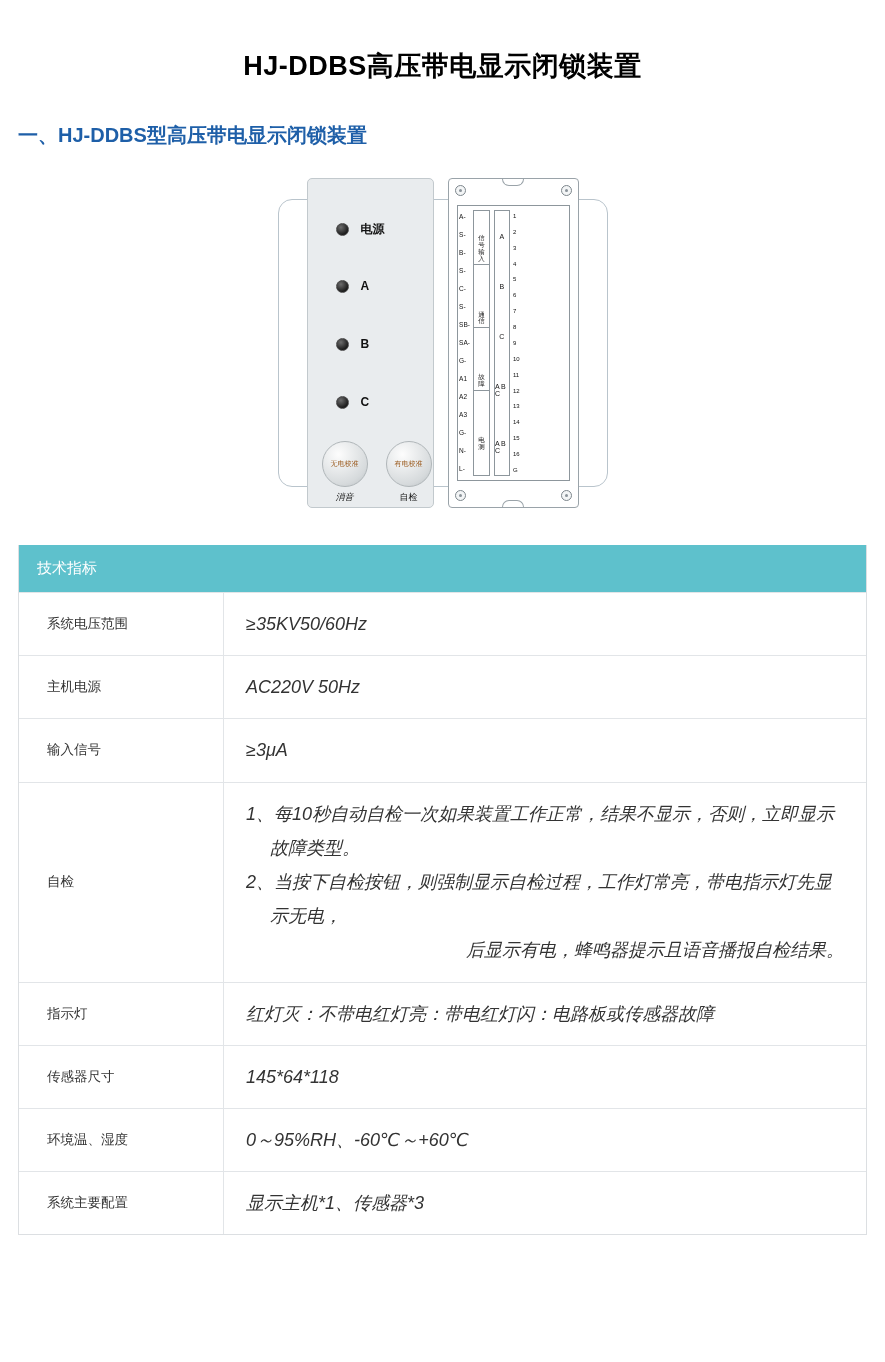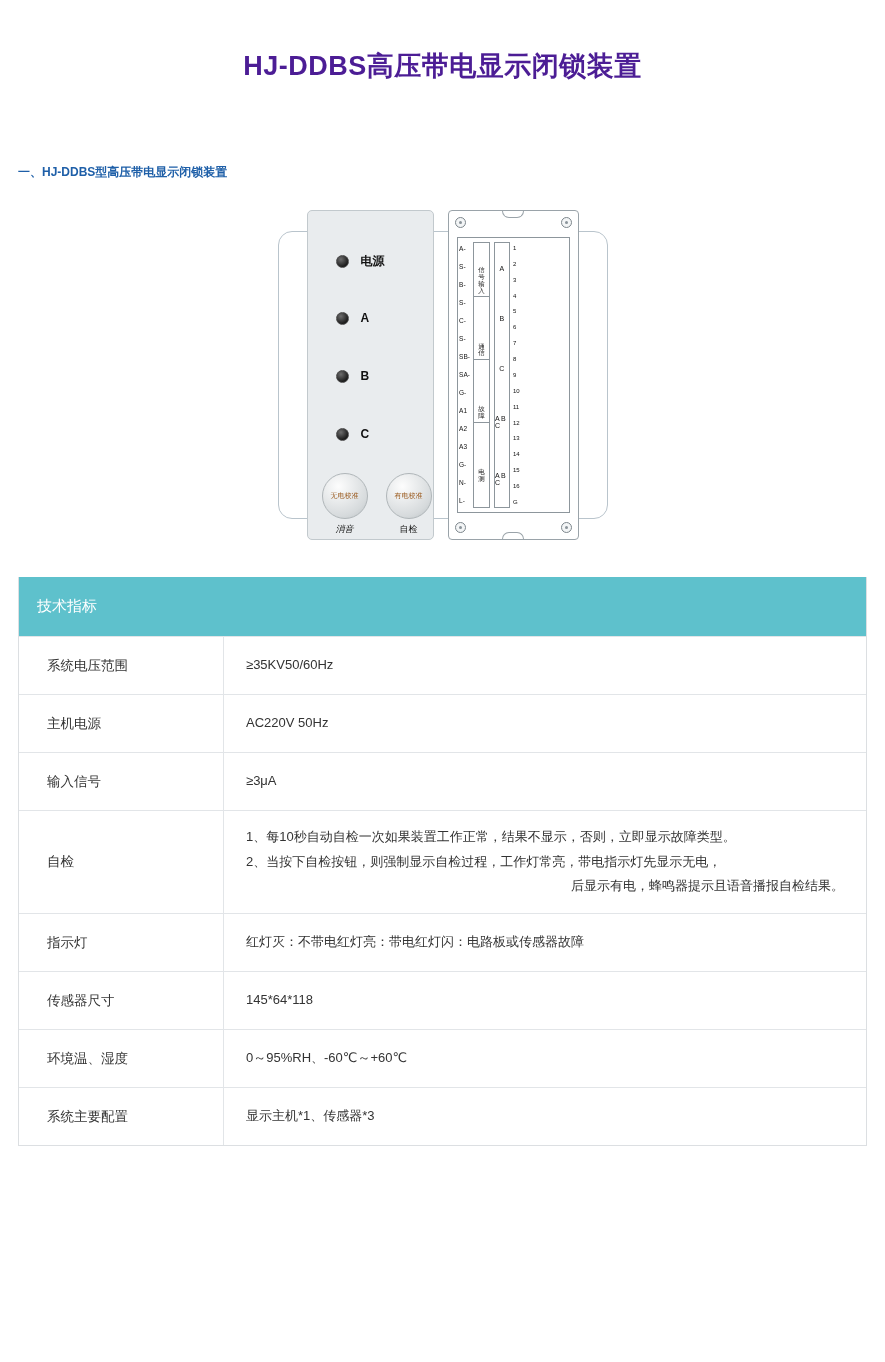--- a/index.html
+++ b/index.html
@@ -10,31 +10,31 @@
   }
   #page {
     width: 885px;
     min-height: 1362px;
     margin: 0 auto;
     position: relative;
     background: #ffffff;
   }
   .main-title {
     text-align: center;
-    color: #4c1d95;
+    color: #000000;
     font-size: 27px;
     font-weight: bold;
     letter-spacing: 0.5px;
     padding-top: 48px;
   }
   .section-heading {
     color: #1e5fa8;
-    font-size: 12px;
+    font-size: 20px;
     font-weight: bold;
-    margin-top: 80px;
+    margin-top: 38px;
     padding-left: 18px;
   }
 
   
   .illustration-wrap {
     margin-top: 50px;
     display: flex;
     justify-content: center;
   }
   .device-frame {
@@ -193,21 +193,21 @@
   
   .spec-table {
     margin: 58px 18px 0 18px;
     border: 1px solid #dcdfe2;
     border-top: none;
   }
   .spec-header {
     background: #5ec1cc;
     color: #ffffff;
     font-size: 15px;
-    padding: 20px 18px;
+    padding: 14px 18px;
   }
   .spec-row {
     display: flex;
     border-top: 1px solid #e2e5e8;
     min-height: 58px;
   }
   .spec-row:first-of-type { border-top: none; }
   .spec-key {
     width: 205px;
     flex: 0 0 205px;
@@ -217,23 +217,24 @@
     padding: 12px 12px 12px 28px;
     font-size: 13.5px;
     color: #333;
   }
   .spec-val {
     flex: 1;
     display: flex;
     flex-direction: column;
     justify-content: center;
     padding: 14px 22px;
-    font-size: 13px;
+    font-size: 18px;
     color: #333;
     line-height: 1.9;
+    font-style: italic;
   }
   .spec-val .indent { padding-left: 24px; text-indent: -24px; }
   .spec-val .indent2 { padding-left: 24px; text-align: right; }
 </style>
 </head>
 <body>
 
 <div id="page">
 
   <div class="main-title">HJ-DDBS高压带电显示闭锁装置</div>

